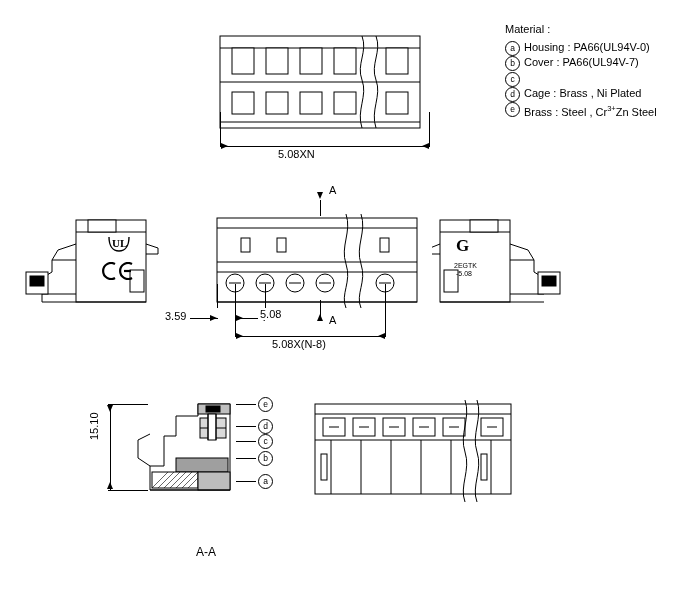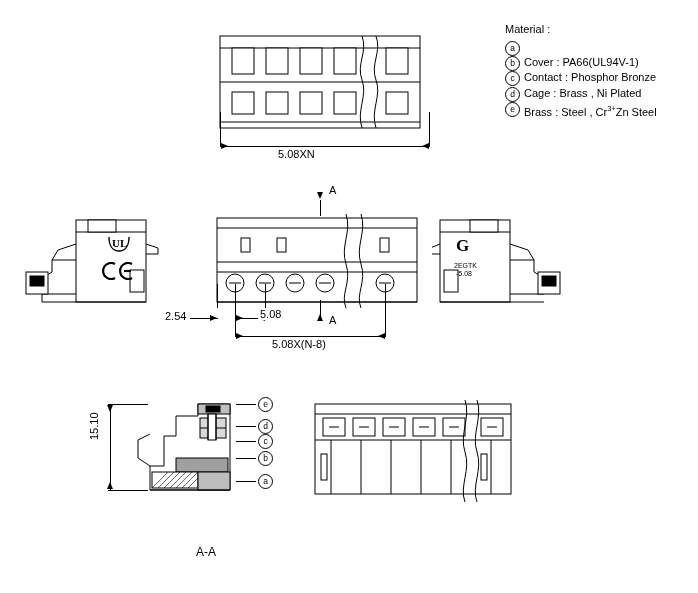--- a/index.html
+++ b/index.html
@@ -88,28 +88,28 @@
 </head>
 <body>
 
 <div class="stage">
 
   <div class="abs material">
     <div class="mat-title">Material :</div>
 
     <div class="mat-row">
       <span class="mat-key">a</span>
+      <span>Housing : PA66(UL94V-0)</span>
     </div>
     <div class="mat-row">
       <span class="mat-key">b</span>
-      <span>Cover : PA66(UL94V-1)</span>
+      <span>Cover : PA66(UL94V-7)</span>
     </div>
     <div class="mat-row">
       <span class="mat-key">c</span>
-      <span>Contact : Phosphor Bronze</span>
     </div>
     <div class="mat-row">
       <span class="mat-key">d</span>
       <span>Cage : Brass , Ni Plated</span>
     </div>
     <div class="mat-row">
       <span class="mat-key">e</span>
       <span><span>Brass : Steel , Cr</span><span class="sup">3+</span><span>Zn Steel</span></span>
     </div>
   </div>
@@ -198,21 +198,21 @@
 
   <div class="abs" style="left:160px; top:300px; width:290px; height:60px;">
 
     <div class="ln vln" style="left:57px; top:-16px; height:24px;"></div>
     <div class="ln vln" style="left:75px; top:-16px; height:52px;"></div>
     <div class="ln vln" style="left:105px; top:-16px; height:24px;"></div>
     <div class="ln vln" style="left:225px; top:-16px; height:52px;"></div>
 
     <div class="ln hln" style="left:30px; top:18px; width:28px;"></div>
     <div class="arrowR" style="left:50px; top:15px;"></div>
-    <div class="dim-txt" style="left:5px; top:10px;">2.54</div>
+    <div class="dim-txt" style="left:5px; top:10px;">3.59</div>
 
     <div class="ln hln" style="left:75px; top:18px; width:31px;"></div>
     <div class="arrowR" style="left:76px; top:15px;"></div>
     <div class="arrowL" style="left:98px; top:15px;"></div>
     <div class="dim-txt" style="left:98px; top:8px; background:#fff; padding:0 2px;">5.08</div>
 
     <div class="ln hln" style="left:75px; top:36px; width:151px;"></div>
     <div class="arrowR" style="left:76px; top:33px;"></div>
     <div class="arrowL" style="left:218px; top:33px;"></div>
     <div class="dim-txt" style="left:112px; top:38px;">5.08X(N-8)</div>

